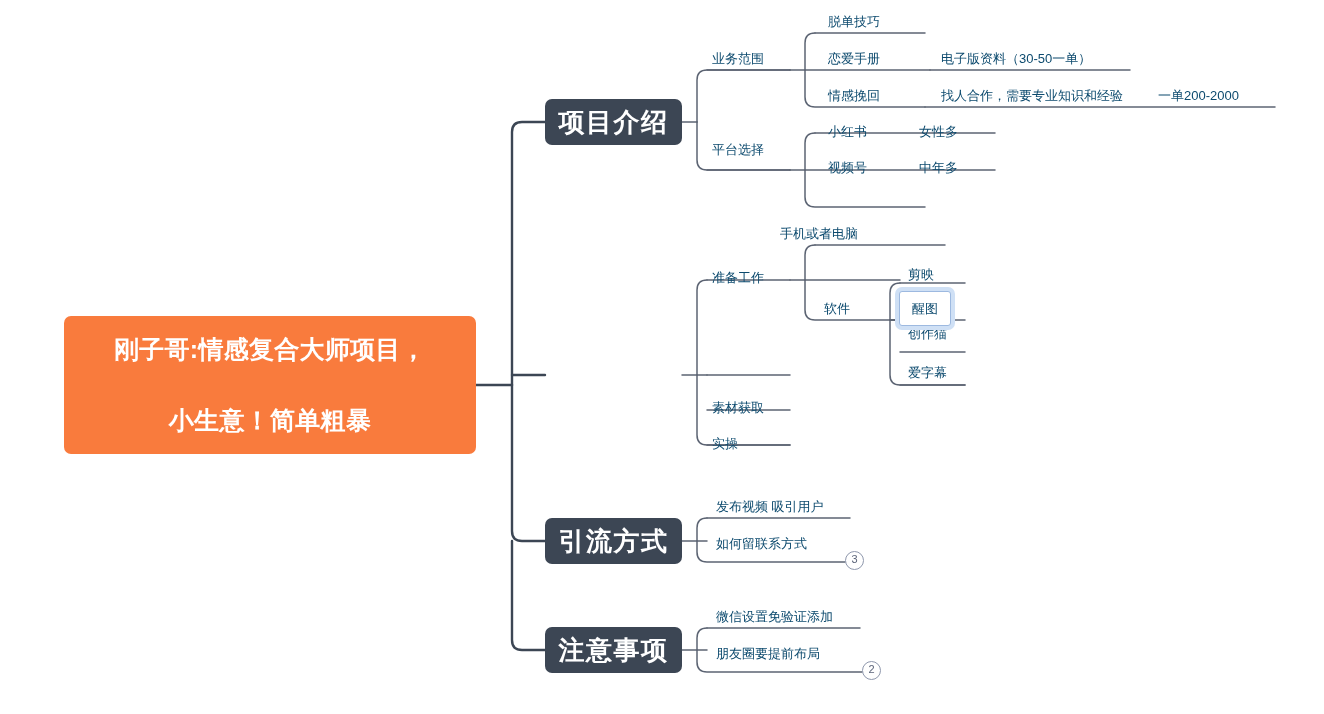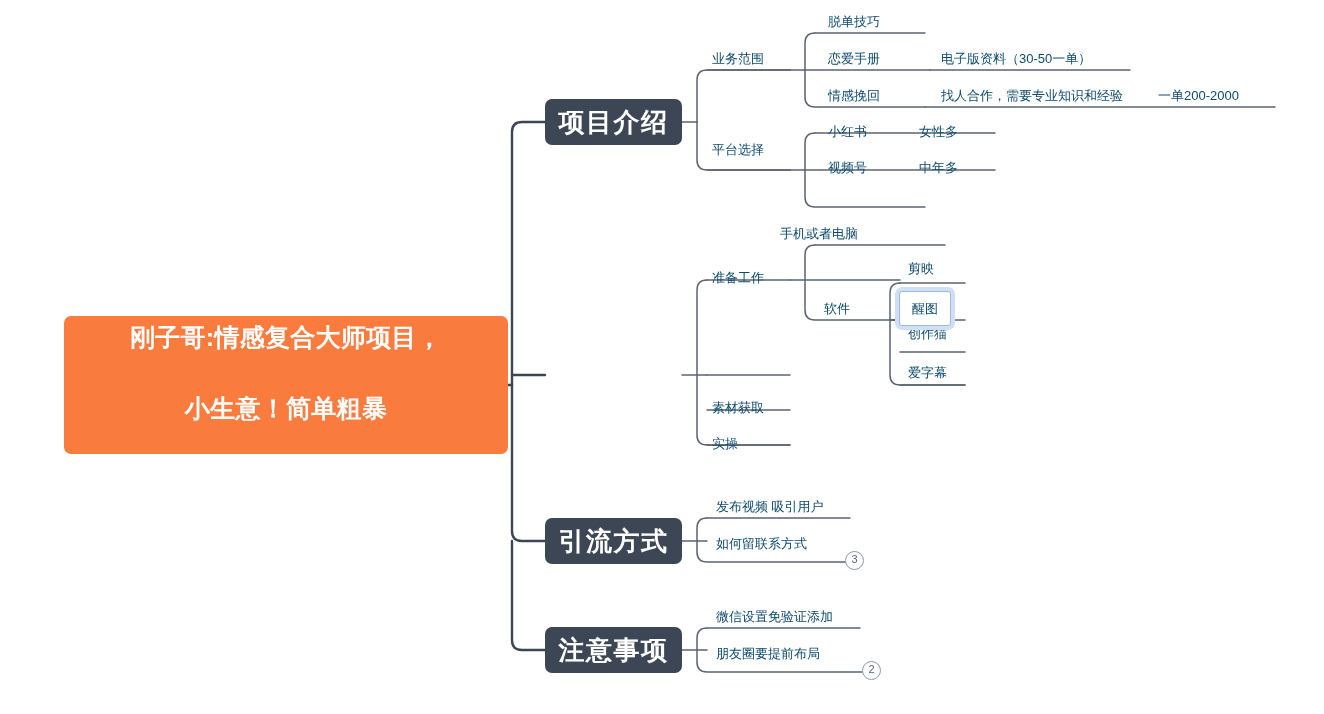--- a/index.html
+++ b/index.html
@@ -25,26 +25,26 @@
     width: 1324px;
     height: 714px;
     pointer-events: none;
   }
 
   
   .root-node {
     position: absolute;
     left: 64px;
     top: 316px;
-    width: 444px;
+    width: 412px;
     height: 138px;
     background: #F97B3D;
     border-radius: 7px;
     display: flex;
-    align-items: flex-start;
+    align-items: center;
     justify-content: center;
     box-sizing: border-box;
     padding: 4px 14px;
     z-index: 5;
   }
   .root-text {
     color: #ffffff;
     font-size: 25px;
     font-weight: bold;
     line-height: 1.42;
@@ -220,21 +220,21 @@
   <div class="topic" style="left:828px; top:161px;">视频号</div>
 
   <div class="topic" style="left:919px; top:161px;">中年多</div>
 
   <div class="topic" style="left:712px; top:271px;">准备工作</div>
 
   <div class="topic" style="left:780px; top:227px;">手机或者电脑</div>
 
   <div class="topic" style="left:824px; top:302px;">软件</div>
 
-  <div class="topic" style="left:908px; top:262px;">剪映</div>
+  <div class="topic" style="left:908px; top:268px;">剪映</div>
 
   <div class="topic sel" style="left:899px; top:291px;">醒图</div>
 
   <div class="topic" style="left:908px; top:327px;">创作猫</div>
 
   <div class="topic" style="left:908px; top:366px;">爱字幕</div>
 
   <div class="topic" style="left:712px; top:401px;">素材获取</div>
 
   <div class="topic" style="left:712px; top:437px;">实操</div>

